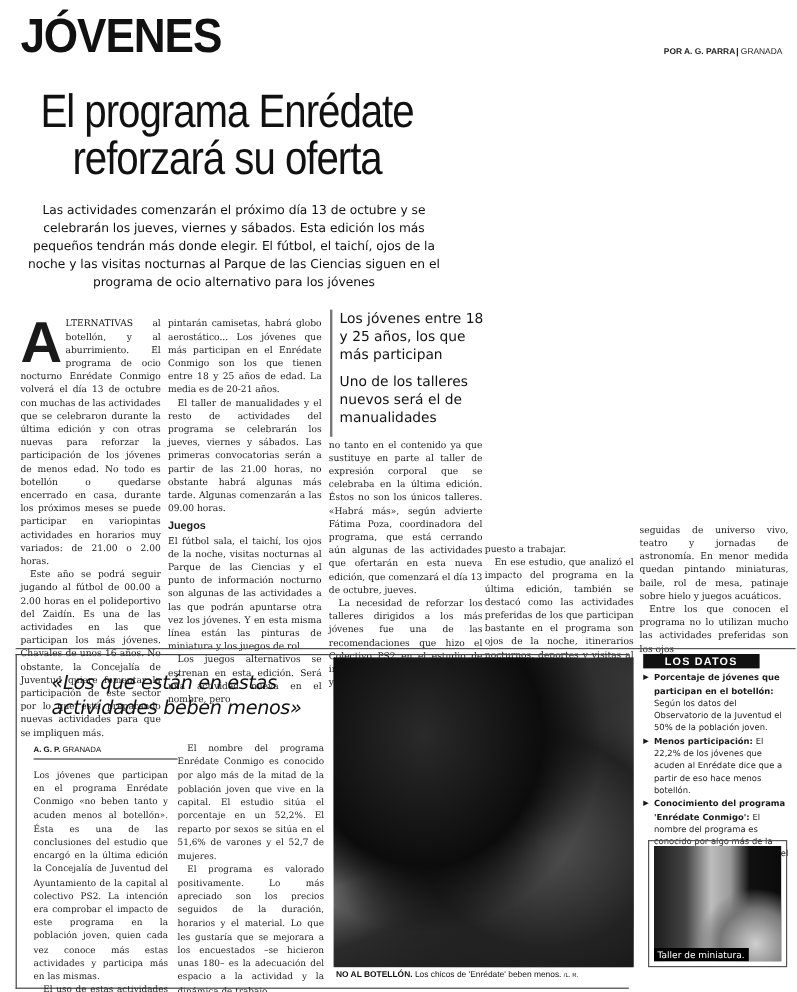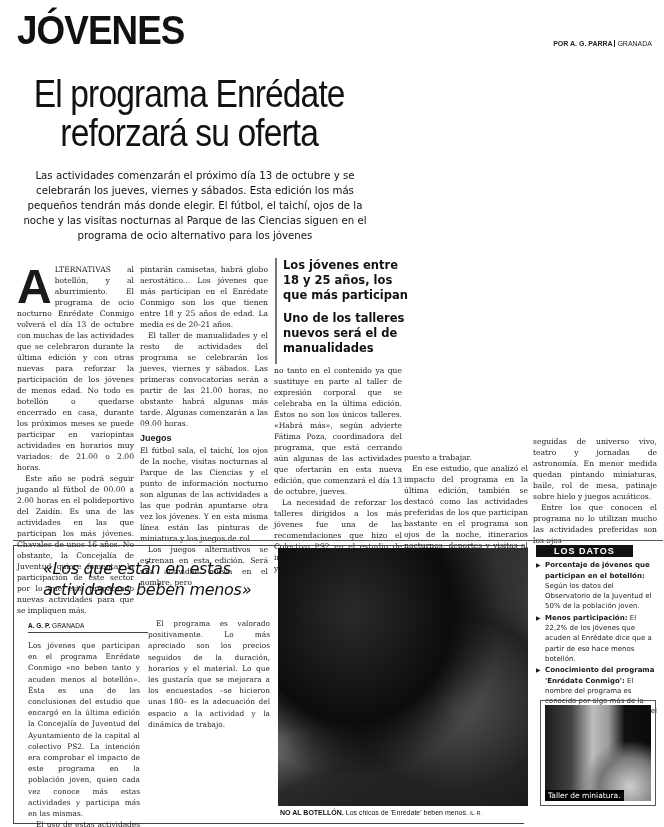--- a/index.html
+++ b/index.html
@@ -8,21 +8,21 @@
   .section { left:17px; top:8px; font-family:"Liberation Sans", sans-serif; font-weight:900; font-size:40px; letter-spacing:-1px; line-height:44px; transform:scaleX(0.92); transform-origin:left; }
   .byline { right:12px; top:40px; font-family:"Liberation Sans", sans-serif; font-size:7px; font-weight:bold; color:#222; }
   .byline .city { font-weight:normal; border-left:1px solid #222; padding-left:2px; }
   .headline { left:0; width:380px; top:74px; text-align:center; font-family:"Liberation Sans", sans-serif; font-size:39px; line-height:39px; letter-spacing:-1px; transform:scaleX(0.86); transform-origin:left; width:440px; }
   .subhead { left:15px; width:360px; top:168px; text-align:center; font-family:"DejaVu Sans", sans-serif; font-size:10.2px; line-height:15px; color:#111; }
   .col { font-size:7.6px; line-height:11px; text-align:justify; color:#1a1a1a; }
   .col p { margin:0; text-indent:8px; }
   .col p.first { text-indent:0; }
   .dropcap { float:left; font-family:"Liberation Sans", sans-serif; font-weight:900; font-size:48px; line-height:40px; margin:3px 3px 0 0; }
   .col h4 { margin:4px 0 1px 0; font-family:"Liberation Sans", sans-serif; font-size:9px; font-weight:900; }
-  .pull { left:275px; top:258px; width:125px; border-left:2px solid #777; padding-left:6px; font-family:"DejaVu Sans", sans-serif; font-weight:bold; font-size:11.5px; line-height:15px; }
+  .pull { left:275px; top:258px; width:125px; border-left:2px solid #777; padding-left:6px; font-family:"DejaVu Sans", sans-serif; font-weight:normal; font-size:11.5px; line-height:15px; }
   .pull div { margin-bottom:8px; }
   .box { left:13px; top:545px; width:510px; height:277px; border:1px solid #444; border-right:none; }
   .box-top { left:13px; top:540px; width:650px; border-top:1px solid #555; }
   .quote-title { left:43px; top:558px; width:250px; font-family:"DejaVu Sans", sans-serif; font-size:16px; line-height:21px; letter-spacing:-0.3px;font-style:italic; }
   .quote-by { left:28px; top:622px; font-family:"Liberation Sans", sans-serif; font-size:6.5px; font-weight:bold; border-bottom:1px solid #444; width:120px; padding-bottom:3px; }
   .quote-by .city { font-weight:normal; }
   .photo { left:278px; top:548px; width:250px; height:258px; background:
     radial-gradient(ellipse at 30% 25%, #2a2a2a 0%, #0c0c0c 40%, transparent 60%),
     radial-gradient(ellipse at 70% 60%, #555 0%, #222 40%, transparent 70%),
     linear-gradient(160deg, #161616 0%, #3a3a3a 35%, #777 55%, #2b2b2b 70%, #101010 100%); }
@@ -97,20 +97,21 @@
   <span>A. G. P.</span>
   <span class="city">GRANADA</span>
 </div>
 
 <div class="abs col" style="left:28px; top:640px; width:112px; font-size:7.4px; line-height:11.2px;">
   <p class="first">Los jóvenes que participan en el programa Enrédate Conmigo «no beben tanto y acuden menos al botellón». Ésta es una de las conclusiones del estudio que encargó en la última edición la Concejalía de Juventud del Ayuntamiento de la capital al colectivo PS2. La intención era comprobar el impacto de este programa en la población joven, quien cada vez conoce más estas actividades y participa más en las mismas.</p>
   <p>El uso de estas actividades del programa de ocio nocturno creció un 16% en la última edición, en la que a falta de los últimos datos, la Concejalía calcula que participaron unos 10.000 jóvenes</p>
 </div>
 
 <div class="abs col" style="left:148px; top:618px; width:122px; font-size:7.4px; line-height:11.2px;">
+  <p>El nombre del programa Enrédate Conmigo es conocido por algo más de la mitad de la población joven que vive en la capital. El estudio sitúa el porcentaje en un 52,2%. El reparto por sexos se sitúa en el 51,6% de varones y el 52,7 de mujeres.</p>
   <p>El programa es valorado positivamente. Lo más apreciado son los precios seguidos de la duración, horarios y el material. Lo que les gustaría que se mejorara a los encuestados –se hicieron unas 180– es la adecuación del espacio a la actividad y la dinámica de trabajo.</p>
 </div>
 
 <div class="abs photo"></div>
 <div class="abs photo-caption">
   <b>NO AL BOTELLÓN.</b>
   <span>Los chicos de 'Enrédate' beben menos.</span>
   <span style="font-size:5px;">/L. R.</span>
 </div>
 

